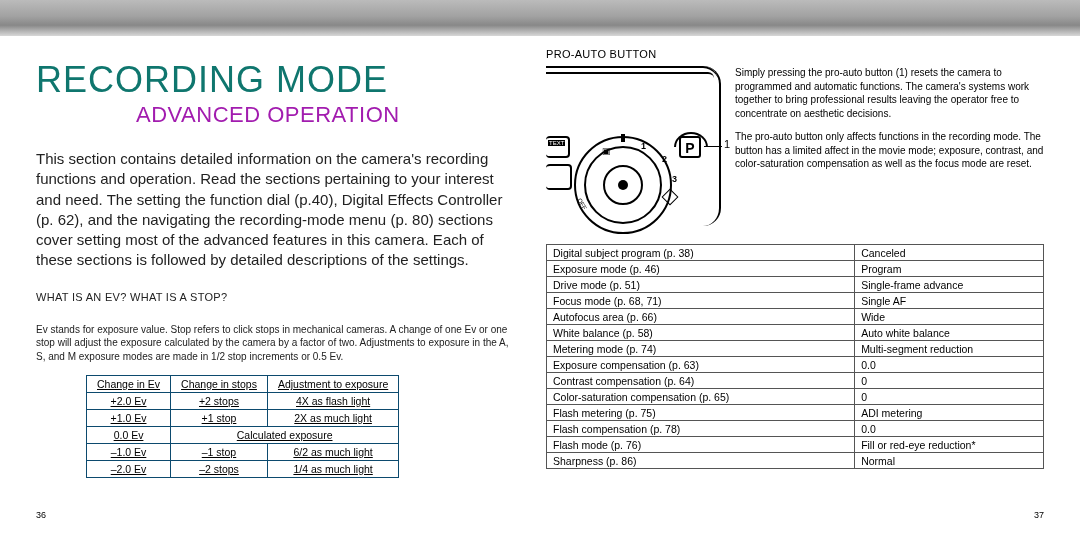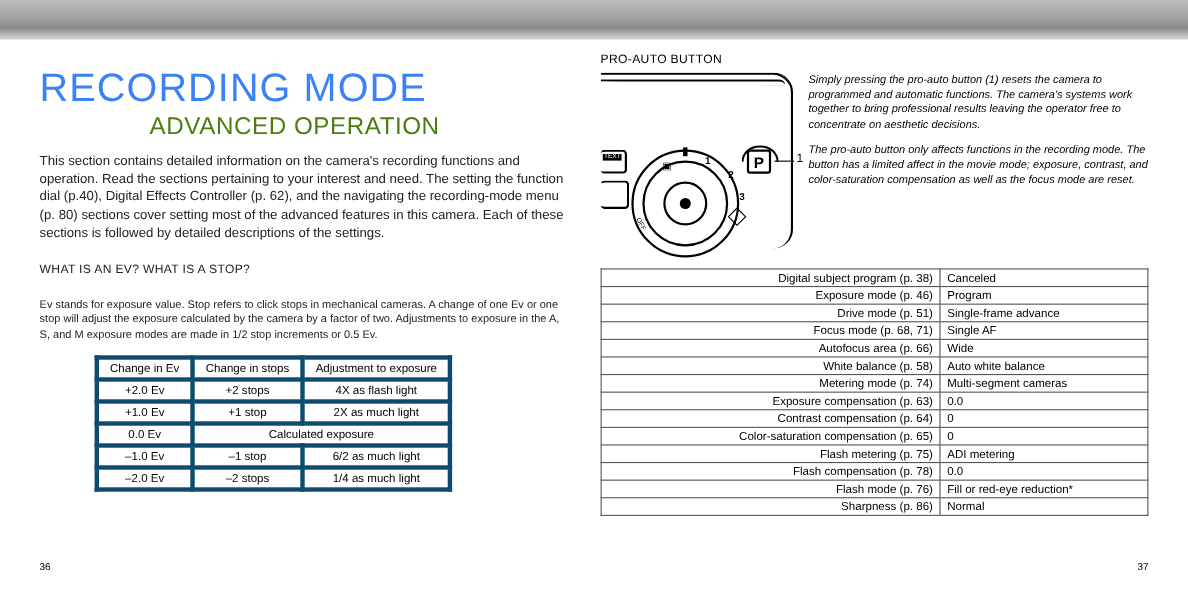--- a/index.html
+++ b/index.html
@@ -26,38 +26,38 @@
   }
   .rightcol {
     flex: 1;
     padding-top: 12px;
     position: relative;
   }
   h1 {
     font-size: 36px;
     font-weight: 400;
     letter-spacing: 1px;
-    color: #3b82f6;
+    color: #0f766e;
     text-transform: uppercase;
     line-height: 1;
   }
   h2 {
     font-size: 22px;
     font-weight: 400;
     letter-spacing: 0.5px;
-    color: #4d7c0f;
+    color: #a21caf;
     text-transform: uppercase;
     margin-top: 4px;
     margin-left: 100px;
   }
   .intro {
-    font-size: 12px;
+    font-size: 15px;
     color: #222;
     line-height: 1.35;
-    margin-top: 10px;
+    margin-top: 21px;
   }
   h3 {
     font-size: 11px;
     font-weight: 400;
     letter-spacing: 0.3px;
     color: #222;
     text-transform: uppercase;
     margin-top: 20px;
   }
   .evtext {
@@ -66,23 +66,24 @@
     line-height: 1.35;
     margin-top: 20px;
   }
   table.ev {
     margin-top: 12px;
     margin-left: 50px;
     border-collapse: collapse;
     font-size: 10.5px;
   }
   table.ev td {
-    border: 4px solid #0c4a6e;
+    border: 1px solid #0c4a6e;
     padding: 2px 10px;
     text-align: center;
+    text-decoration: underline;
   }
   table.ev .sp { text-align: center; }
   .pagenum-left {
     position: absolute;
     bottom: 20px;
     left: 36px;
     font-size: 9px;
   }
   .pagenum-right {
     position: absolute;
@@ -107,34 +108,33 @@
     width: 175px;
     height: 168px;
     position: relative;
     flex: none;
   }
   .rtext { flex: 1; }
   .rtext p {
     font-size: 10px;
     line-height: 1.35;
     margin-bottom: 10px;
-    font-style: italic;
   }
   table.reset {
     width: 100%;
     margin-top: 10px;
     border-collapse: collapse;
     font-size: 10.5px;
   }
   table.reset td {
     border: 1px solid #555;
     padding: 1.5px 6px;
     text-align: left;
   }
-  table.reset td:first-child { width: 62%; text-align: right; }
+  table.reset td:first-child { width: 62%; }
   .footnote {
     font-size: 9px;
     text-align: right;
     margin-top: 3px;
     padding-right: 4px;
   }
   
   .dg-outer {
     position: absolute;
     left: 0; top: 0;
@@ -376,21 +376,21 @@
           <tr>
             <td>Autofocus area (p. 66)</td>
             <td>Wide</td>
           </tr>
           <tr>
             <td>White balance (p. 58)</td>
             <td>Auto white balance</td>
           </tr>
           <tr>
             <td>Metering mode (p. 74)</td>
-            <td>Multi-segment cameras</td>
+            <td>Multi-segment reduction</td>
           </tr>
           <tr>
             <td>Exposure compensation (p. 63)</td>
             <td>0.0</td>
           </tr>
           <tr>
             <td>Contrast compensation (p. 64)</td>
             <td>0</td>
           </tr>
           <tr>

